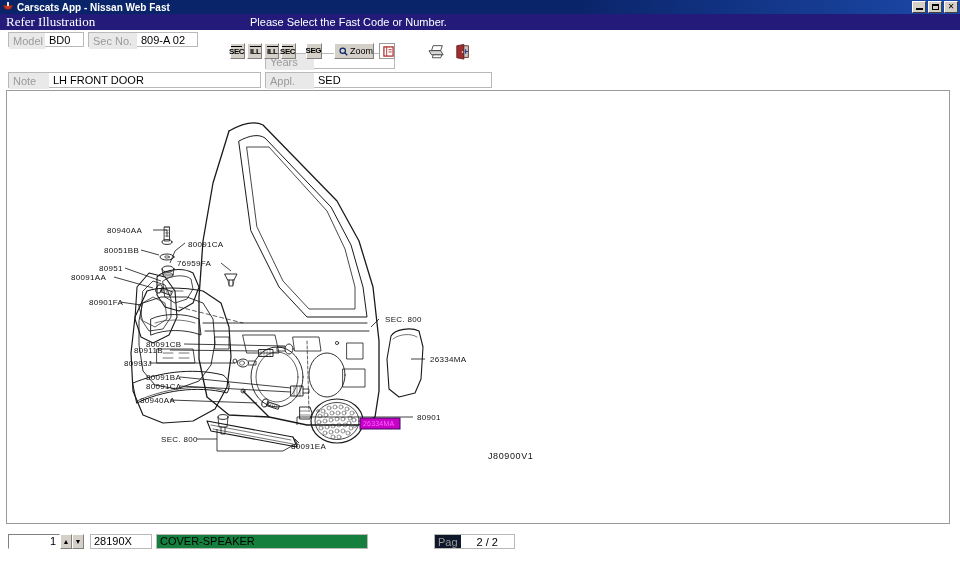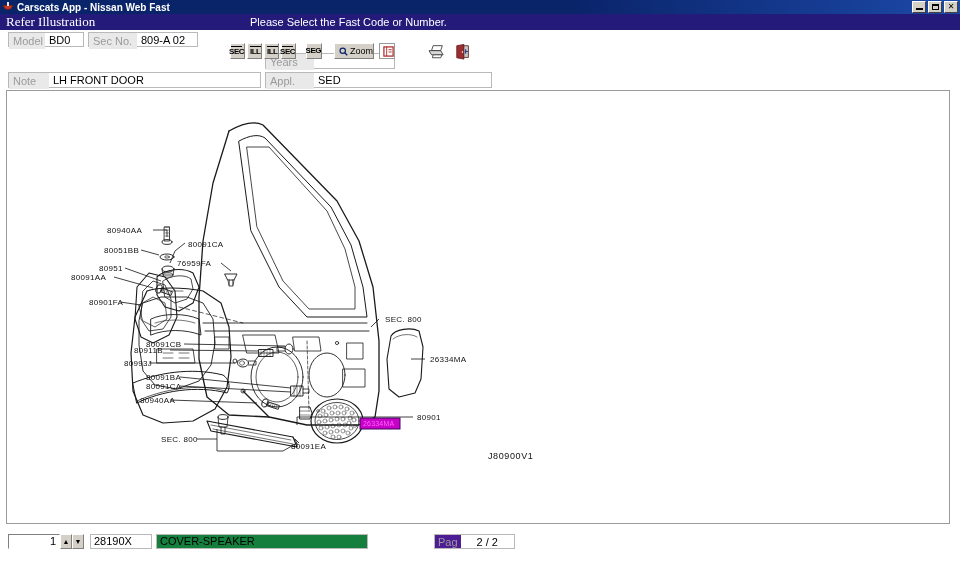--- a/index.html
+++ b/index.html
@@ -160,21 +160,21 @@
     border:1px solid #b9b9b9;box-sizing:border-box;
     font-size:11px;line-height:13px;padding-left:3px;color:#000;overflow:hidden;white-space:nowrap;
   }
   .desc-box{
     margin-left:4px;width:212px;height:15px;background:#15803d;
     border:1px solid #b9b9b9;box-sizing:border-box;
     font-size:11px;line-height:13px;padding-left:3px;color:#000;overflow:hidden;white-space:nowrap;
   }
   .pagegrp{position:absolute;left:434px;top:6px;display:flex;align-items:stretch;height:15px;
     border:1px solid #b9b9b9;box-sizing:border-box;}
-  .pagegrp .plbl{background:#4c1d95;color:#9a9a9a;display:flex;align-items:center;
+  .pagegrp .plbl{background:#0f172a;color:#9a9a9a;display:flex;align-items:center;
     padding:0 3px;font-size:11px;}
   .pagegrp .pval{background:#ffffff;display:flex;align-items:center;padding:0 16px;
     font-size:11px;color:#000;}
 
   
   .pl{font-family:"Liberation Sans", sans-serif;font-size:8px;fill:#111;letter-spacing:0.3px;}
   .pl-dw{font-family:"Liberation Sans", sans-serif;font-size:9px;fill:#111;letter-spacing:0.6px;}
   .hl-text{font-family:"Liberation Sans", sans-serif;font-size:7px;fill:#ff66ff;letter-spacing:0.2px;}
 </style>
 </head>

